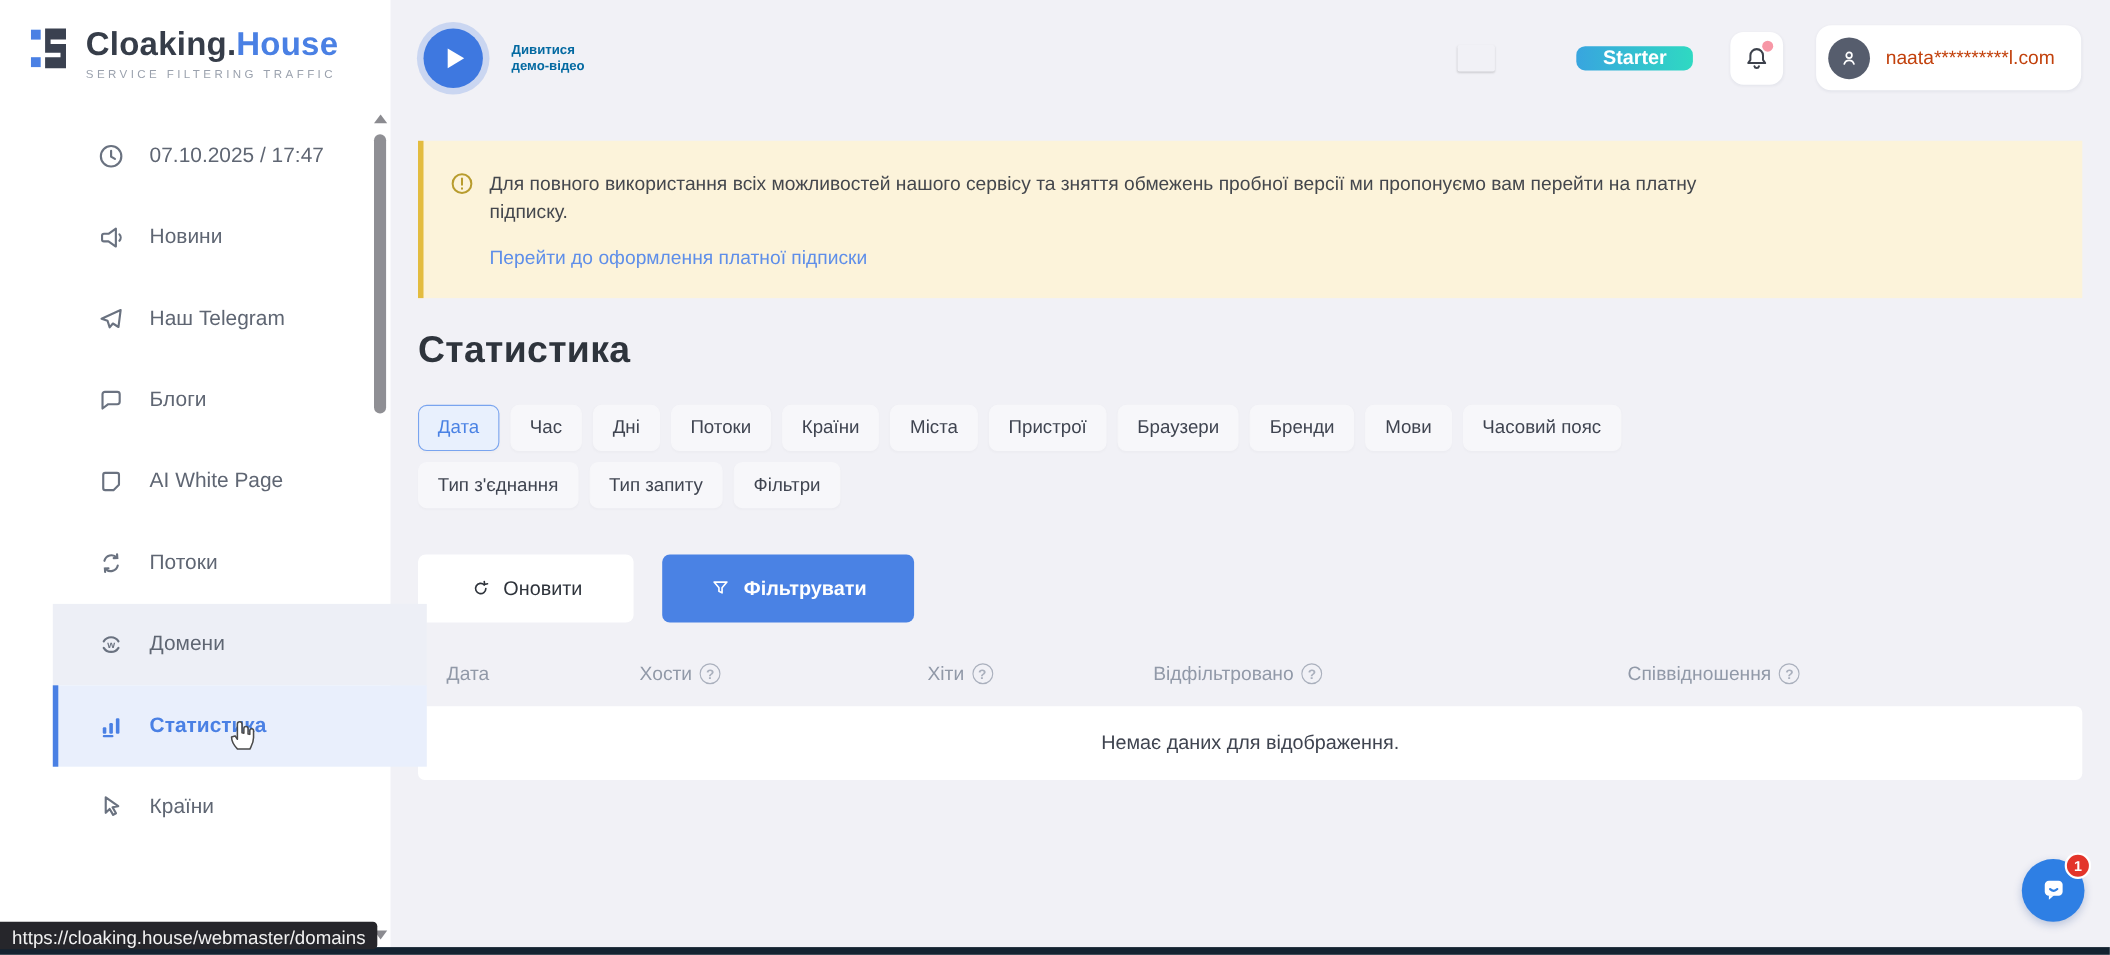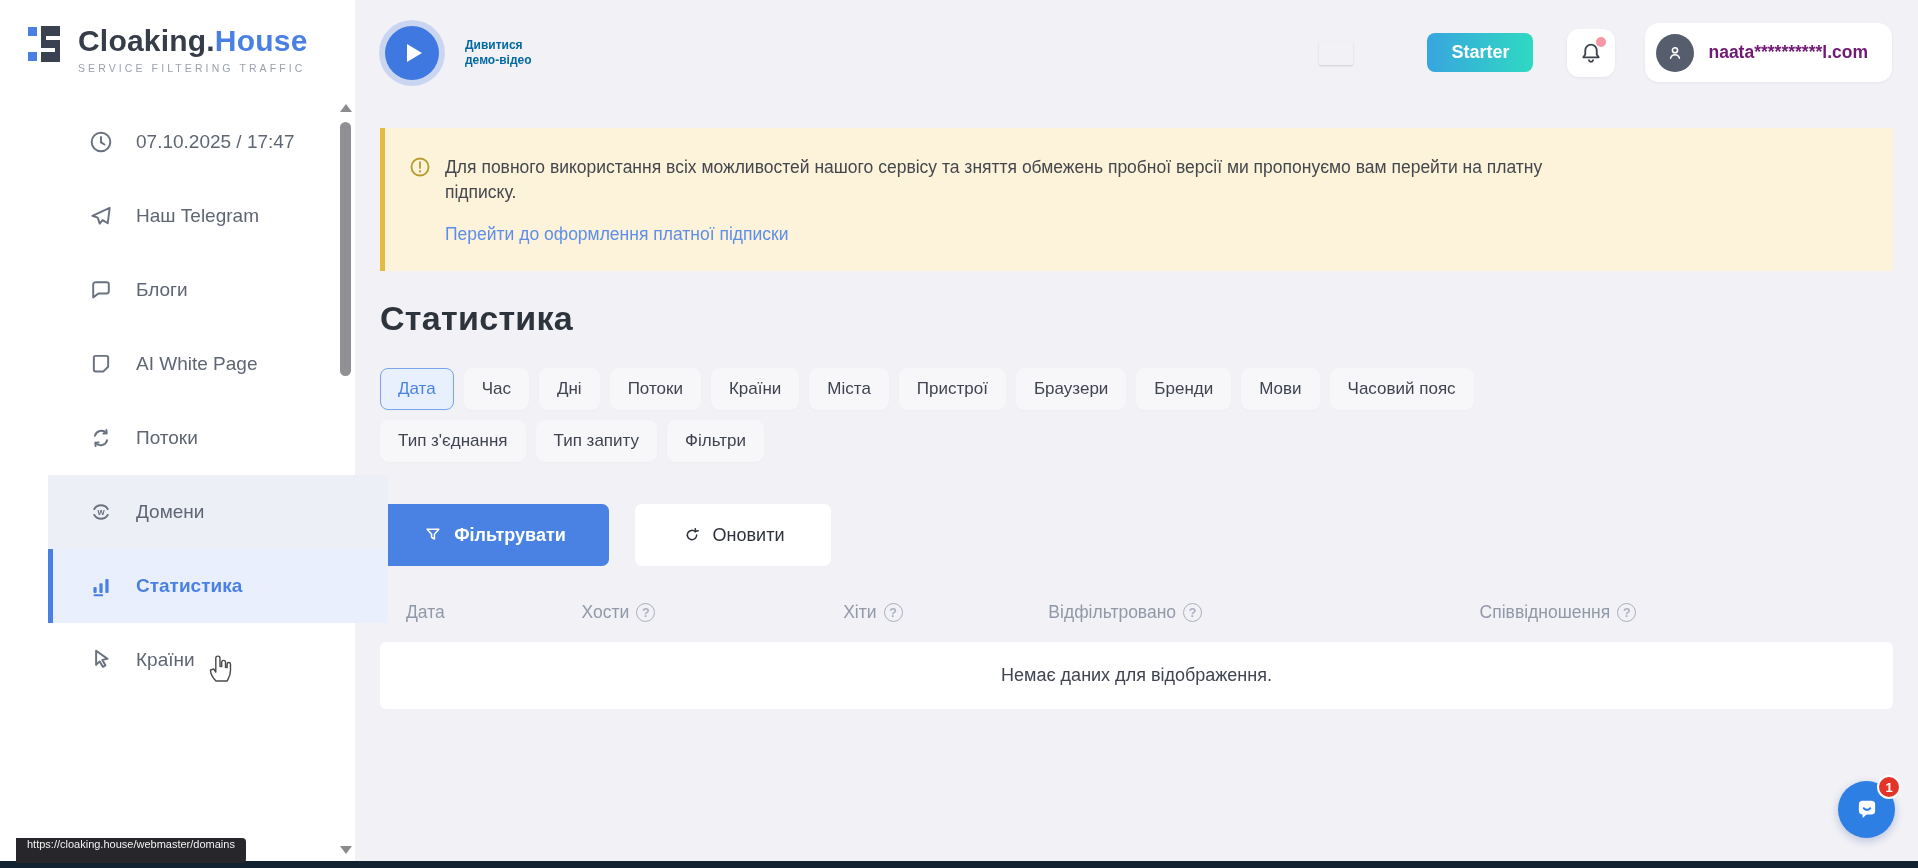--- a/index.html
+++ b/index.html
@@ -49,37 +49,37 @@
     box-shadow:0 0 0 6px rgba(62,120,224,.22);
     display:flex; align-items:center; justify-content:center; cursor:pointer;
   }
   .play-tri { width:0; height:0; border-top:9px solid transparent; border-bottom:9px solid transparent; border-left:15px solid #ffffff; margin-left:4px; }
   .demo-label { font-size:12px; font-weight:700; color:#0369a1; line-height:1.25; }
   .top-right { display:flex; align-items:center; margin-left:auto; margin-right:26px; }
   .flag { width:34px; height:24px; border-radius:2px; overflow:hidden; cursor:pointer; box-shadow:0 1px 2px rgba(0,0,0,.15); }
   .flag .f-top { height:12px; background:#3b6fd4; }
   .flag .f-bot { height:12px; background:#f8d748; }
   .starter-btn {
-    margin-left:74px; height:39px; padding:0 24px; border:none; border-radius:8px;
+    margin-left:74px; height:22px; padding:0 24px; border:none; border-radius:8px;
     background:linear-gradient(90deg,#38a5df,#2fd9c2);
     color:#fff; font-size:18px; font-weight:700; font-family:inherit; cursor:pointer;
   }
   .bell-card {
     margin-left:34px; width:48px; height:48px; background:#fff; border-radius:12px;
     display:flex; align-items:center; justify-content:center; position:relative; cursor:pointer;
     box-shadow:0 1px 3px rgba(25,39,70,.06);
   }
   .bell-card .dot { position:absolute; top:8px; right:9px; width:10px; height:10px; border-radius:50%; background:#f797a6; }
   .user-chip {
     margin-left:30px; height:59px; padding:0 24px 0 11px; background:#fff; border-radius:14px;
     display:flex; align-items:center; gap:14px; cursor:pointer;
     box-shadow:0 1px 3px rgba(25,39,70,.06);
   }
   .avatar { width:38px; height:38px; border-radius:50%; background:#565d6d; display:flex; align-items:center; justify-content:center; }
-  .user-email { font-size:17.5px; font-weight:700; color:#701a75; }
+  .user-email { font-size:17.5px; font-weight:400; color:#c2410c; }
 
   
   .content { position:absolute; left:380px; top:105px; width:1513px; }
   .banner {
     margin-top:23px; background:#fcf3da; border-left:5px solid #e3bc3f;
     padding:27px 30px 24px 24px; display:flex; gap:14px;
   }
   .warn-icon { flex:0 0 22px; margin-top:1px; color:#b89c2e; }
   .banner-text { font-size:17.5px; color:#44474d; line-height:1.45; }
   .banner-line { display:block; }
@@ -109,23 +109,23 @@
     font-size:12.5px; display:flex; align-items:center; justify-content:center; cursor:pointer; font-weight:700;
   }
   .empty-card {
     margin-top:19px; height:67px; background:#fff; border-radius:6px;
     display:flex; align-items:center; justify-content:center;
     font-size:18px; color:#3f4450;
   }
 
   
   .url-tooltip {
-    position:absolute; left:16px; top:838px; height:25px; z-index:6;
-    background:#26262b; color:#f2f2f2; font-size:11px;
-    display:flex; align-items:flex-start; padding:0 11px; border-radius:0 4px 4px 0;
+    position:absolute; left:0; top:838px; height:25px; z-index:6;
+    background:#26262b; color:#f2f2f2; font-size:17px;
+    display:flex; align-items:flex-end; padding:0 11px; border-radius:0 4px 4px 0;
   }
   .bottom-bar { position:absolute; left:0; bottom:0; width:1918px; height:7px; background:#132230; z-index:5; }
   .chat-fab {
     position:absolute; left:1838px; top:781px; width:57px; height:57px; border-radius:50%;
     background:#2e7fe4; display:flex; align-items:center; justify-content:center; cursor:pointer; z-index:6;
     box-shadow:0 3px 8px rgba(20,60,140,.25);
   }
   .chat-badge {
     position:absolute; top:-6px; right:-6px; width:24px; height:24px; border-radius:50%;
     background:#e3342a; border:2.5px solid #fff; color:#fff; font-size:13px; font-weight:700;
@@ -156,20 +156,29 @@
       <span class="nicon">
         <svg viewBox="0 0 24 24" fill="none" stroke="currentColor" stroke-width="1.8" stroke-linecap="round">
             <circle cx="12" cy="12" r="8.6"></circle>
             <path d="M12 7.4v5l3.2 1.9"></path>
           </svg>
       </span>
       <span>07.10.2025 / 17:47</span>
     </div>
     <div class="nav-item">
       <span class="nicon">
+        <svg viewBox="0 0 24 24" fill="none" stroke="currentColor" stroke-width="1.8" stroke-linejoin="round" stroke-linecap="round">
+            <path d="M16 4.5v15l-6.2-4.3H6a1.6 1.6 0 0 1-1.6-1.6v-3.2A1.6 1.6 0 0 1 6 8.8h3.8L16 4.5z"></path>
+            <path d="M19 9.3a4 4 0 0 1 0 5.4"></path>
+          </svg>
+      </span>
+      <span>Новини</span>
+    </div>
+    <div class="nav-item">
+      <span class="nicon">
         <svg viewBox="0 0 24 24" fill="none" stroke="currentColor" stroke-width="1.8" stroke-linejoin="round">
             <path d="M20 4.5L4 11.8l5 1.7L10.8 19l2.7-3.2 4.7 2.9L20 4.5z"></path>
           </svg>
       </span>
       <span>Наш Telegram</span>
     </div>
     <div class="nav-item">
       <span class="nicon">
         <svg viewBox="0 0 24 24" fill="none" stroke="currentColor" stroke-width="1.8" stroke-linejoin="round">
             <path d="M4.8 6.8a2 2 0 0 1 2-2h10.4a2 2 0 0 1 2 2v6.4a2 2 0 0 1-2 2H9.6l-4.8 3.6V6.8z"></path>
@@ -302,36 +311,36 @@
     <div class="chip">Мови</div>
     <div class="chip">Часовий пояс</div>
   </div>
   <div class="chip-row second">
     <div class="chip">Тип з'єднання</div>
     <div class="chip">Тип запиту</div>
     <div class="chip">Фільтри</div>
   </div>
 
   <div class="action-row">
-    <button class="btn btn-filter">
-      <span>
-        <svg width="20" height="20" viewBox="0 0 24 24" fill="none" stroke="#ffffff" stroke-width="1.8" stroke-linejoin="round">
-            <path d="M5 5h14l-5.3 6.2v5.6l-3.4-1.9v-3.7L5 5z"></path>
-          </svg>
-      </span>
-      <span>Фільтрувати</span>
-    </button>
     <button class="btn btn-refresh">
       <span>
         <svg width="20" height="20" viewBox="0 0 24 24" fill="none" stroke="#2e333b" stroke-width="1.8" stroke-linecap="round">
             <path d="M17.6 12a5.6 5.6 0 1 1-1.7-4"></path>
             <path d="M15.9 4.4l.3 3.2 3.2-.8"></path>
           </svg>
       </span>
       <span>Оновити</span>
+    </button>
+    <button class="btn btn-filter">
+      <span>
+        <svg width="20" height="20" viewBox="0 0 24 24" fill="none" stroke="#ffffff" stroke-width="1.8" stroke-linejoin="round">
+            <path d="M5 5h14l-5.3 6.2v5.6l-3.4-1.9v-3.7L5 5z"></path>
+          </svg>
+      </span>
+      <span>Фільтрувати</span>
     </button>
   </div>
 
   <div class="table-head">
     <div class="th th-c1">
         <span>Дата</span>
       </div>
     <div class="th th-c2">
         <span>Хости</span>
         <span class="help">?</span>

